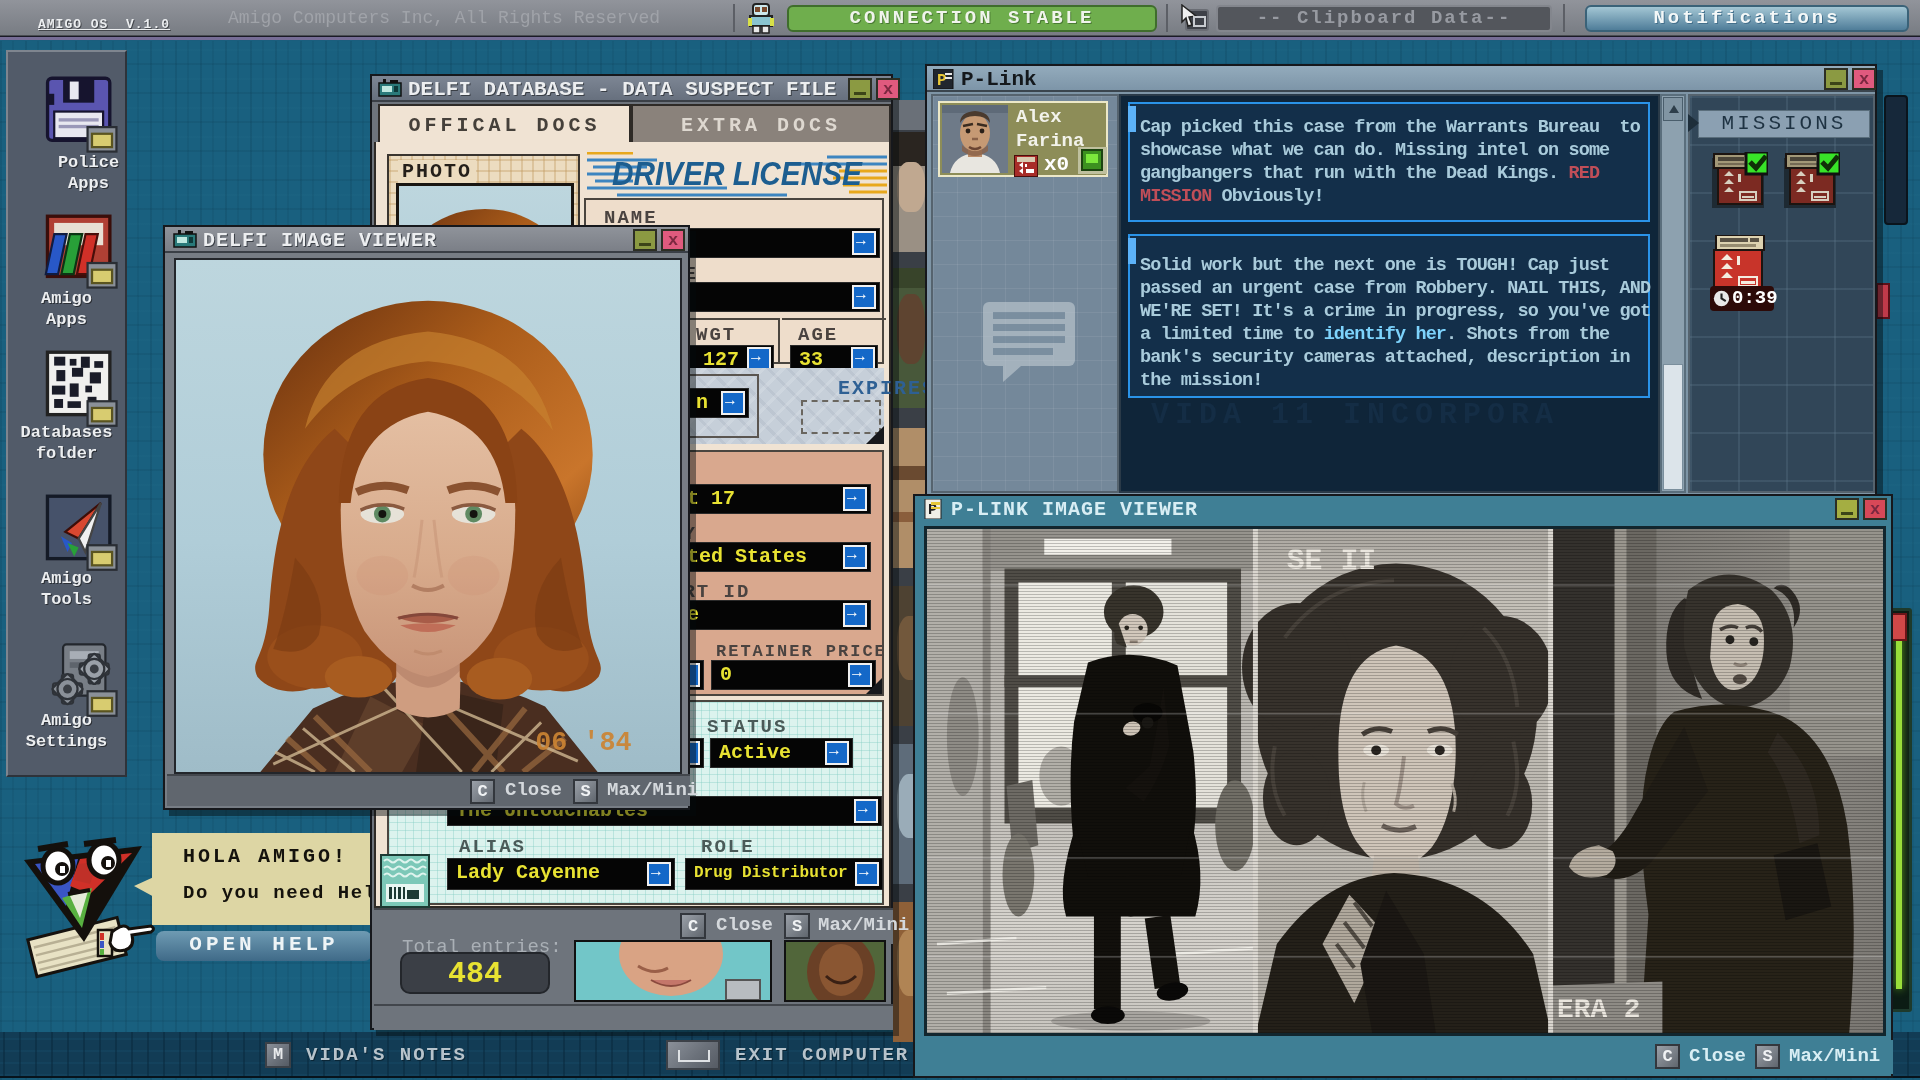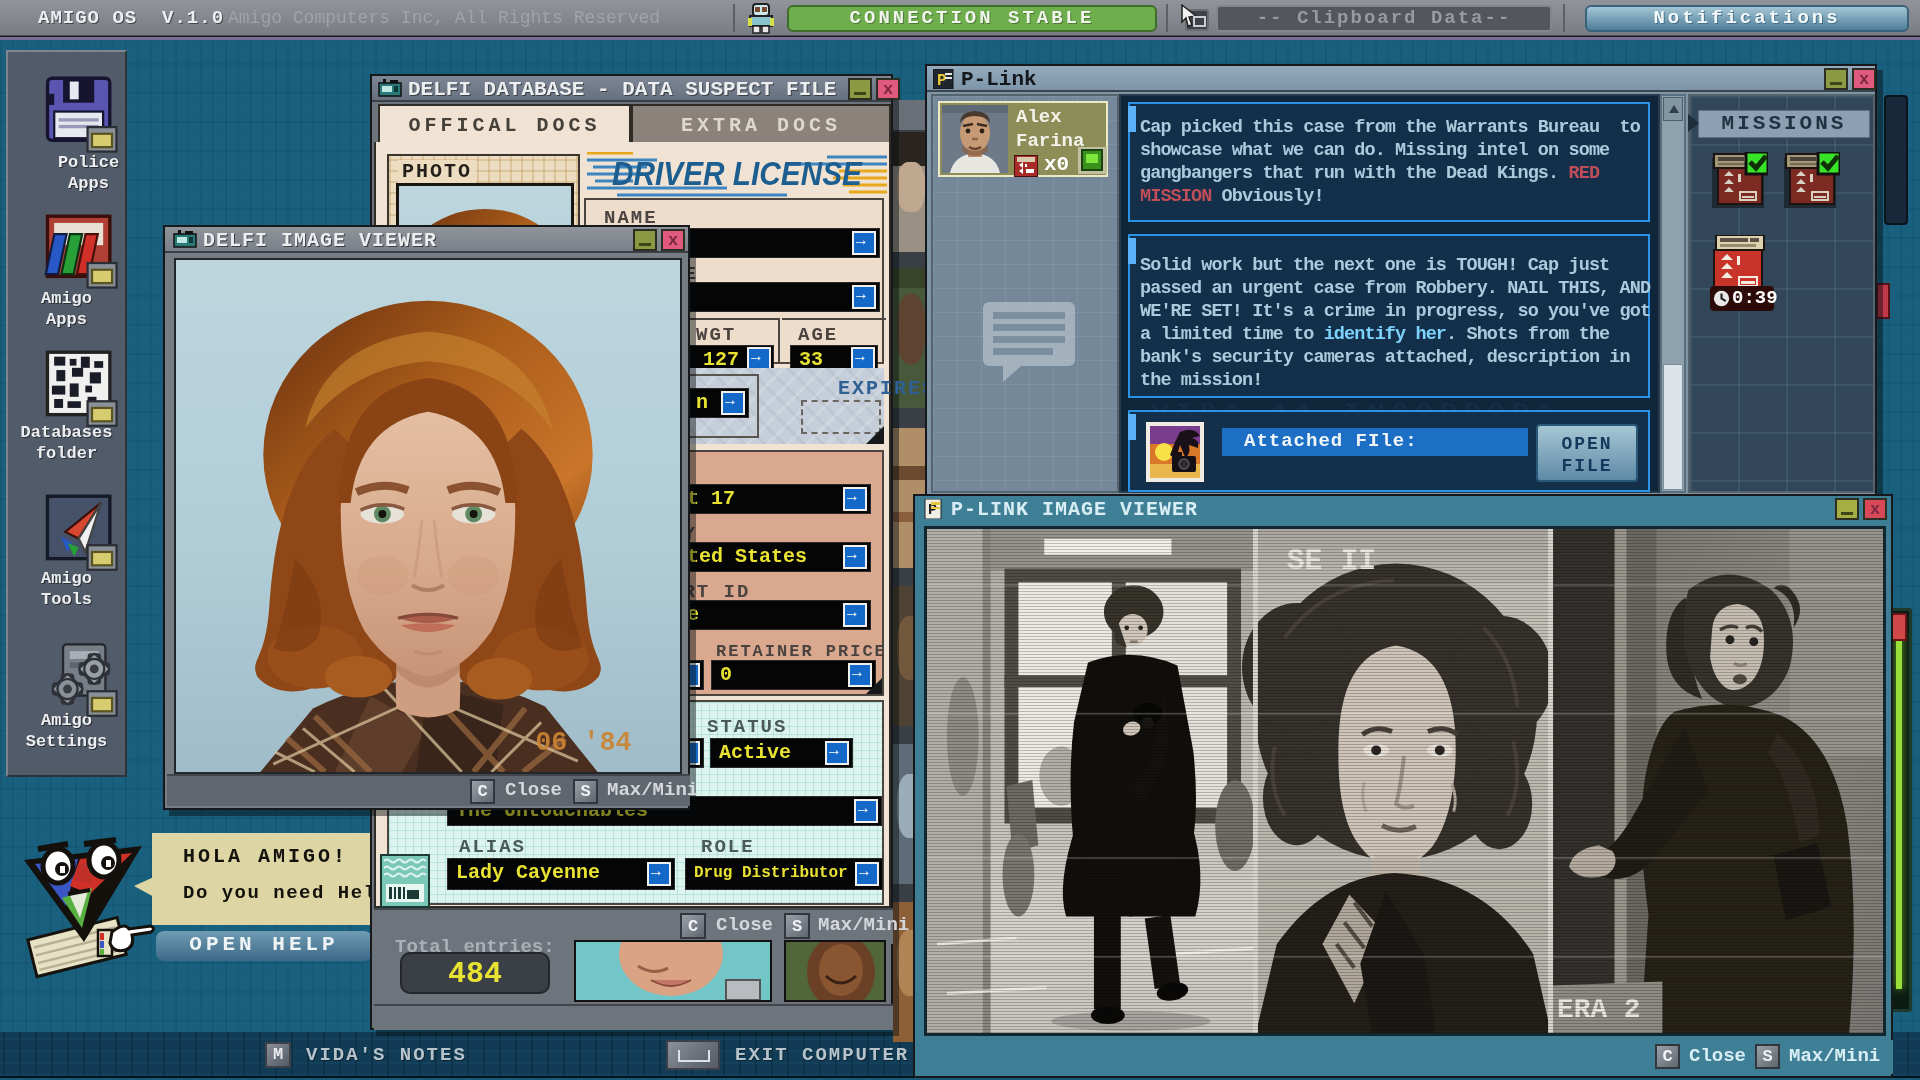--- a/index.html
+++ b/index.html
@@ -9,21 +9,21 @@
 
 #desk{position:absolute;left:0;top:41px;width:1920px;height:1039px;
  background-color:#19607f;
  background-image:
   repeating-linear-gradient(90deg, rgba(8,48,68,.16) 0 2px, rgba(8,48,68,0) 2px 12px, rgba(8,48,68,.10) 12px 14px, rgba(8,48,68,0) 14px 25px),
   repeating-linear-gradient(0deg, rgba(8,48,68,.12) 0 2px, rgba(8,48,68,0) 2px 14px, rgba(40,115,142,.10) 14px 16px, rgba(8,48,68,0) 16px 29px);
 }
 
 #topbar{position:absolute;left:0;top:0;width:1920px;height:36px;
  background:linear-gradient(#91949b,#787c83);border-bottom:1px solid #4a4d52;}
-#topbar .ttl{position:absolute;left:38px;top:7px;font-size:19px;font-weight:bold;color:#eceef0;letter-spacing:1px;text-shadow:1px 1px 0 #44474c;}
+#topbar .ttl{position:absolute;left:38px;top:17px;font-size:13px;font-weight:bold;color:#eceef0;letter-spacing:1px;text-shadow:1px 1px 0 #44474c;text-decoration:underline;}
 #topbar .sub{position:absolute;left:228px;top:8px;font-size:18px;color:#a0a3a9;letter-spacing:0px;}
 .tb-div{position:absolute;top:4px;width:2px;height:28px;background:#5c5f66;}
 #connbtn{position:absolute;left:787px;top:5px;width:370px;height:27px;background:#6fae4d;
  border:2px solid #3f6d2c;border-radius:6px;color:#f0f4ec;font-weight:bold;font-size:19px;
  text-align:center;line-height:23px;letter-spacing:3px;text-shadow:1px 1px 0 #4a7a34;}
 #clip{position:absolute;left:1216px;top:5px;width:336px;height:27px;background:#53565c;
  border:2px solid #83868d;border-radius:4px;color:#979aa1;font-weight:bold;font-size:19px;
  text-align:center;line-height:22px;letter-spacing:2px;}
 #notif{position:absolute;left:1585px;top:5px;width:324px;height:27px;
  background:linear-gradient(#a3c6d4,#4f7d99);border:2px solid #3a6278;border-radius:6px;
@@ -654,21 +654,21 @@
           </g>
    </svg>
  </div>
 
  <div class="abs" style="left:2px;top:832px;width:519px;height:36px;background:#6e747c;border-top:2px solid #42464c;">
    <div class="keycap" style="left:306px;top:3px;width:26px;height:26px;font-size:17px;line-height:23px;">C</div>
    <div class="ftxt" style="left:342px;top:4px;">Close</div>
    <div class="keycap" style="left:410px;top:3px;width:26px;height:26px;font-size:17px;line-height:23px;">S</div>
    <div class="ftxt" style="left:444px;top:4px;">Max/Mini</div>
  </div>
- <div class="abs" style="left:23px;top:860px;color:#aab0b6;font-weight:bold;font-size:19px;">Total entries:</div>
+ <div class="abs" style="left:30px;top:860px;color:#aab0b6;font-weight:normal;font-size:19px;">Total entries:</div>
  <div class="abs" style="left:28px;top:876px;width:150px;height:42px;background:#3b3f46;border:2px solid #23262b;border-radius:10px;
    color:#e8e232;font-weight:bold;font-size:30px;text-align:center;line-height:40px;">484</div>
 
  <div class="abs" style="left:202px;top:864px;width:198px;height:62px;background:#6fc3c5;border:2px solid #111;overflow:hidden;">
    <svg width="194" height="58" viewBox="0 0 194 58">
      <rect width="194" height="58" fill="#72c6c8"></rect>
      <ellipse cx="95" cy="12" rx="52" ry="42" fill="#d9a384"></ellipse>
      <path d="M60 22 q35 26 70 0 l0 -22 -70 0 z" fill="#d9a384"></path>
      <path d="M62 24 q16 10 30 2" fill="none" stroke="#9a5f48" stroke-width="3"></path>
      <path d="M75 38 q20 12 40 0" fill="#c4766a" stroke="#8a4a3e" stroke-width="2"></path>
@@ -784,52 +784,32 @@
  </div>
  <div class="abs" style="left:201px;top:168px;width:522px;height:164px;background:#132f4a;border:2px solid #2a93e8;">
    <div class="abs" style="left:-2px;top:2px;width:8px;height:26px;background:#5cb2f8;"></div>
    <div class="abs" style="left:10px;top:18px;color:#a9cbdb;font-weight:bold;font-size:18.5px;line-height:23px;letter-spacing:-.9px;white-space:pre;">Solid work but the next one is TOUGH! Cap just
 passed an urgent case from Robbery. NAIL THIS, AND
 WE'RE SET! It's a crime in progress, so you've got
 a limited time to <span style="color:#7dd3fc;">identify her</span>. Shots from the
 bank's security cameras attached, description in
 the mission!</div>
  </div>
- <div class="abs" style="left:201px;top:344px;width:522px;height:82px;background:#132f4a;border:2px solid #2a93e8;">
-   <div class="abs" style="left:-2px;top:2px;width:8px;height:26px;background:#5cb2f8;"></div>
-   <svg class="abs" style="left:16px;top:10px;" width="58" height="60" viewBox="0 0 58 60">
-     <rect width="58" height="60" fill="#f0ece4"></rect>
-     <rect x="4" y="4" width="50" height="52" fill="#7a3c8c"></rect>
-     <rect x="4" y="22" width="50" height="20" fill="#d87828"></rect>
-     <rect x="4" y="42" width="50" height="14" fill="#e8b84c"></rect>
-     <circle cx="18" cy="30" r="9" fill="#f8e048"></circle>
-     <path d="M34 10 q14 -6 20 4 l-8 2 q8 2 6 10 l-9 -3 q2 10 -4 12 l-5 -12 l-4 14 l-6 -4 q4 -12 10 -23z" fill="#1a1018"></path>
-     <rect x="26" y="34" width="24" height="16" rx="2" fill="#141016"></rect>
-     <circle cx="38" cy="42" r="5" fill="#2e2a32" stroke="#555" stroke-width="1.5"></circle>
-     <rect x="28" y="30" width="8" height="5" fill="#141016"></rect>
-   </svg>
-   <div class="abs" style="left:92px;top:16px;width:306px;height:28px;background:#1c6fc4;">
-     <div class="abs" style="left:22px;top:2px;color:#f0f6f8;font-weight:bold;font-size:19px;letter-spacing:1px;">Attached FIle:</div>
-   </div>
-   <div class="abs" style="left:406px;top:12px;width:102px;height:58px;background:linear-gradient(#a6c6d4,#5e8aa6);border:2px solid #2a5878;border-radius:4px;">
-     <div class="abs" style="left:0;top:7px;width:100%;text-align:center;color:#15395c;font-weight:bold;font-size:18px;line-height:22px;letter-spacing:2px;">OPEN<br>FILE</div>
-   </div>
- </div>
 
  <div class="abs" style="left:733px;top:28px;width:26px;height:399px;background:#8da1af;border:2px solid #5a6e7c;">
    <div class="abs" style="left:1px;top:1px;width:20px;height:24px;background:#8195a3;border:1px solid #4a5e6c;">
      <div class="abs" style="left:5px;top:7px;width:0;height:0;border-left:5px solid transparent;border-right:5px solid transparent;border-bottom:8px solid #2e3e4a;"></div>
    </div>
    <div class="abs" style="left:1px;top:268px;width:20px;height:126px;background:#dce4ea;border:1px solid #7a8e9c;"></div>
  </div>
 
  <div class="abs" style="left:761px;top:28px;width:187px;height:399px;background:#314658;border:2px solid #55636e;
    background-image:linear-gradient(rgba(110,135,155,.22) 2px,transparent 2px),linear-gradient(90deg,rgba(110,135,155,.22) 2px,transparent 2px);background-size:48px 48px;">
    <div class="abs" style="left:8px;top:14px;width:172px;height:28px;background:#8ba0b2;border:1px solid #5a6e7c;
-     color:#1e3242;font-weight:bold;font-size:21px;text-align:center;line-height:26px;letter-spacing:3px;">MISSIONS</div>
+     color:#1e3242;font-weight:normal;font-size:21px;text-align:center;line-height:26px;letter-spacing:3px;">MISSIONS</div>
    <div class="abs" style="left:-2px;top:18px;width:0;height:0;border-top:9px solid transparent;border-bottom:9px solid transparent;border-left:11px solid #1e2e3a;"></div>
    <svg class="abs" style="left:22px;top:56px;" width="56" height="58" viewBox="0 0 56 58">
           <use href="#crate-dim"></use>
         </svg>
    <svg class="abs" style="left:94px;top:56px;" width="56" height="58" viewBox="0 0 56 58">
           <use href="#crate-dim"></use>
         </svg>
    <svg class="abs" style="left:22px;top:139px;" width="56" height="58" viewBox="0 0 56 58">
           <use href="#crate-lit"></use>
         </svg>

